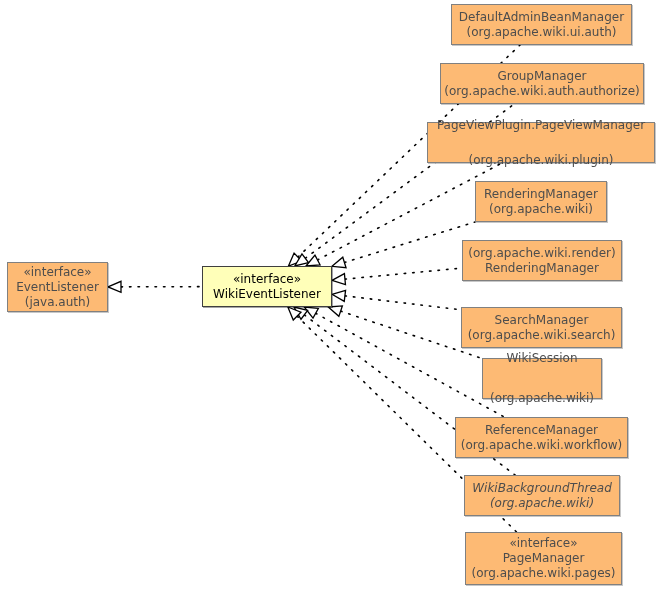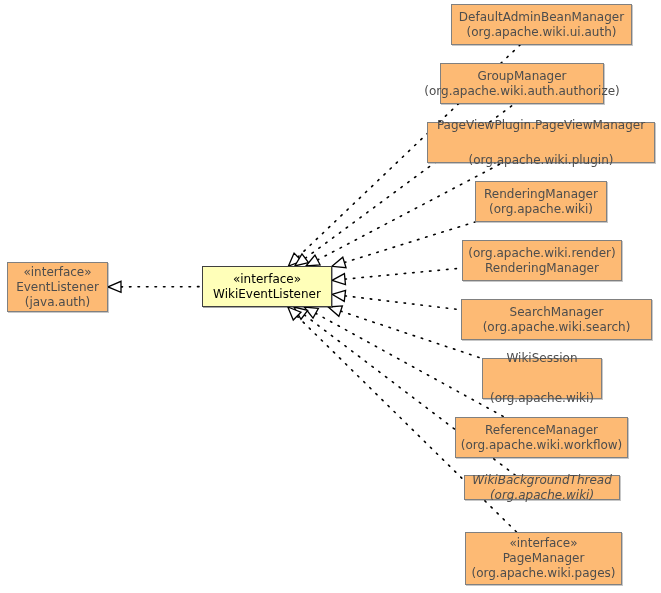--- a/index.html
+++ b/index.html
@@ -83,49 +83,49 @@
         <span class="ln">(java.auth)</span>
       </div>
       <div class="node focus" style="left: 202px; top: 266px; width: 130px; height: 41px;">
         <span class="ln stereo">«interface»</span>
         <span class="ln">WikiEventListener</span>
       </div>
       <div class="node" style="left: 451px; top: 4px; width: 181px; height: 41px;">
         <span class="ln">DefaultAdminBeanManager</span>
         <span class="ln">(org.apache.wiki.ui.auth)</span>
       </div>
-      <div class="node" style="left: 440px; top: 63px; width: 164px; height: 41px;">
+      <div class="node" style="left: 440px; top: 63px; width: 204px; height: 41px;">
         <span class="ln">GroupManager</span>
         <span class="ln">(org.apache.wiki.auth.authorize)</span>
       </div>
       <div class="node" style="left: 427px; top: 122px; width: 228px; height: 41px; gap: 20px;">
         <span class="ln">PageViewPlugin.PageViewManager</span>
         <span class="ln">(org.apache.wiki.plugin)</span>
       </div>
       <div class="node" style="left: 475px; top: 181px; width: 132px; height: 41px;">
         <span class="ln">RenderingManager</span>
         <span class="ln">(org.apache.wiki)</span>
       </div>
       <div class="node" style="left: 462px; top: 240px; width: 160px; height: 41px;">
         <span class="ln">(org.apache.wiki.render)</span>
         <span class="ln">RenderingManager</span>
       </div>
-      <div class="node" style="left: 461px; top: 299px; width: 191px; height: 41px;">
+      <div class="node" style="left: 461px; top: 307px; width: 161px; height: 41px;">
         <span class="ln">SearchManager</span>
         <span class="ln">(org.apache.wiki.search)</span>
       </div>
       <div class="node" style="left: 482px; top: 358px; width: 120px; height: 41px; gap: 25px;">
         <span class="ln">WikiSession</span>
         <span class="ln">(org.apache.wiki)</span>
       </div>
       <div class="node" style="left: 455px; top: 417px; width: 173px; height: 41px;">
         <span class="ln">ReferenceManager</span>
         <span class="ln">(org.apache.wiki.workflow)</span>
       </div>
-      <div class="node abstract" style="left: 464px; top: 475px; width: 156px; height: 25px;">
+      <div class="node abstract" style="left: 464px; top: 475px; width: 156px; height: 41px;">
         <span class="ln">WikiBackgroundThread</span>
         <span class="ln">(org.apache.wiki)</span>
       </div>
       <div class="node" style="left: 465px; top: 532px; width: 157px; height: 53px;">
         <span class="ln stereo">«interface»</span>
         <span class="ln">PageManager</span>
         <span class="ln">(org.apache.wiki.pages)</span>
       </div>
     </div>
 </div>

